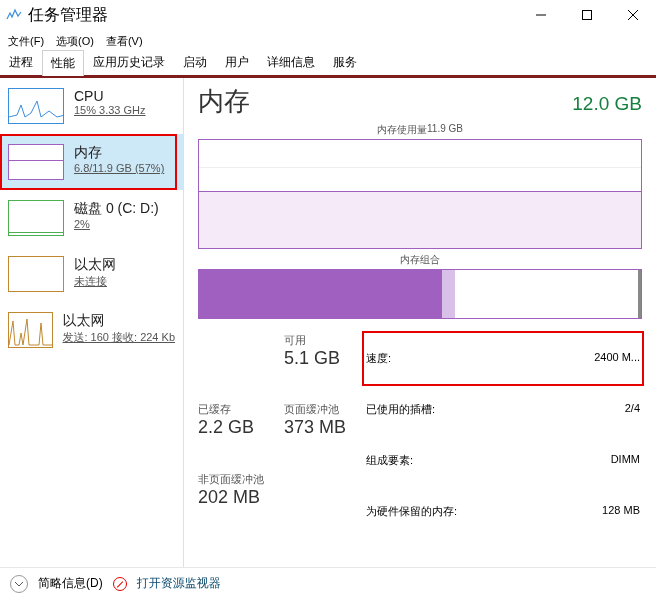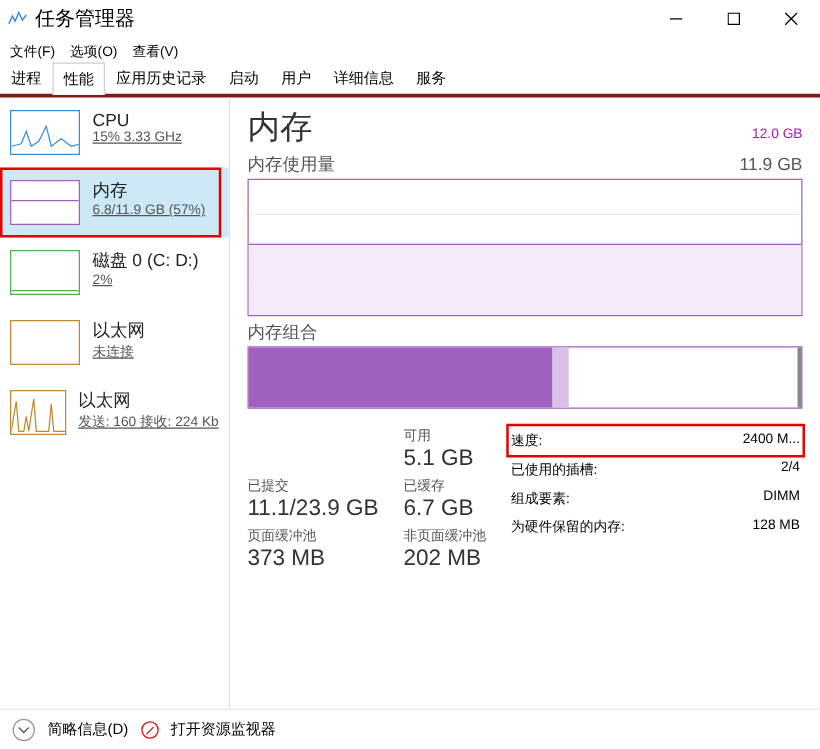--- a/index.html
+++ b/index.html
@@ -33,47 +33,47 @@
 .side-thumb.disk { border-color:#4caf50; }
 .side-thumb.disk::after { content:""; position:absolute; left:0; right:0; bottom:2px; height:1px; background:#4caf50; }
 .side-thumb.eth2 svg { position:absolute; bottom:0; left:0; }
 .side-thumb.eth2 { border-color:#c08830; }
 .side-info .t1 { font-size: 14px; color:#222; }
 .side-info .t2 { font-size: 11px; color:#555; white-space: nowrap; text-decoration: underline; }
 
 .main { flex: 1; padding: 6px 14px 0 14px; overflow: hidden; }
 .mainhead { display: flex; justify-content: space-between; align-items: baseline; }
 .mainhead .h1 { font-size: 26px; color:#333; }
-.mainhead .hr { font-size: 11px; color:#a21caf; }
-
-.chart-label { display:flex; justify-content:space-between; font-size:14px; color:#555; margin-top:4px; }
+.mainhead .hr { font-size: 19px; color:#15803d; }
+
+.chart-label { display:flex; justify-content:center; font-size:10px; color:#555; margin-top:4px; }
 .chart { border:1px solid #a060c0; height:110px; background:#fff; position:relative; margin-top:2px; }
 .chart .grid { position:absolute; inset:0; }
 .chart .grid::before { content:""; position:absolute; left:0; right:0; top:25%; border-top:1px solid #eee; }
 .chart .grid::after { content:""; position:absolute; left:0; right:0; top:75%; border-top:1px solid #eee; }
 .chart .midline { position:absolute; left:0; right:0; top:50%; border-top:1px dashed #bbb; }
 .chart .used { position:absolute; left:0; right:0; bottom:0; height:53%; background:#f4eaf8; border-top:1px solid #a060c0; }
 .axis { display:flex; justify-content:space-between; font-size:11px; color:#555; margin-top:2px; }
 
 .comp { border:1px solid #a060c0; height:50px; margin-top:2px; display:flex; }
 .comp .seg1 { background:#a060c0; width:55%; }
 .comp .seg2 { background:#d8c0e8; width:3%; }
 .comp .seg3 { flex:1; }
 .comp .seg4 { width:3px; background:#888; }
 
 .stats { display:flex; margin-top:14px; gap:18px; }
 .left-stats { display:grid; grid-template-columns: auto auto; column-gap:20px; row-gap:4px; }
 .ls-block .lbl { font-size:11px; color:#555; }
 .ls-block .val { font-size:18px; color:#333; }
 .right-stats { flex:1; }
-.rs-row { display:flex; justify-content:space-between; font-size:11px; padding:4px 2px; position:relative;gap:24px; }
+.rs-row { display:flex; justify-content:space-between; font-size:11px; padding:18px 2px; position:relative;gap:24px; }
 .rs-row.redbox { outline:2px solid #e60000; }
 
 .footer { position:absolute; bottom:0; left:0; right:0; height:32px; display:flex; align-items:center; gap:10px; padding-left:10px; font-size:12px; border-top:1px solid #e8e8e8; }
-.footer .link { color:#000000;text-align:center; }
+.footer .link { color:#0c4a6e;text-align:center; }
 .footer .caret { width:18px; height:18px; border:1px solid #999; border-radius:50%; display:flex; align-items:center; justify-content:center; }
 .footer .caret svg { width:10px; height:10px; stroke:#555; fill:none; }
 .footer .block { width:14px; height:14px; border:1px solid #e60000; border-radius:50%; position:relative; }
 .footer .block::after { content:""; position:absolute; left:2px; right:2px; top:6px; height:1px; background:#e60000; transform:rotate(-45deg); }
 </style>
 </head>
 <body>
 
 <div class="titlebar">
   <span class="icon">
@@ -191,26 +191,22 @@
 
     <div class="stats">
       <div class="left-stats">
         <div class="ls-block">
           </div>
         <div class="ls-block">
             <div class="lbl">可用</div>
             <div class="val">5.1 GB</div>
           </div>
         <div class="ls-block">
-            <div class="lbl">已提交</div>
-            <div class="val">11.1/23.9 GB</div>
-          </div>
-        <div class="ls-block">
             <div class="lbl">已缓存</div>
-            <div class="val">6.7 GB</div>
+            <div class="val">2.2 GB</div>
           </div>
         <div class="ls-block">
             <div class="lbl">页面缓冲池</div>
             <div class="val">373 MB</div>
           </div>
         <div class="ls-block">
             <div class="lbl">非页面缓冲池</div>
             <div class="val">202 MB</div>
           </div>
       </div>

